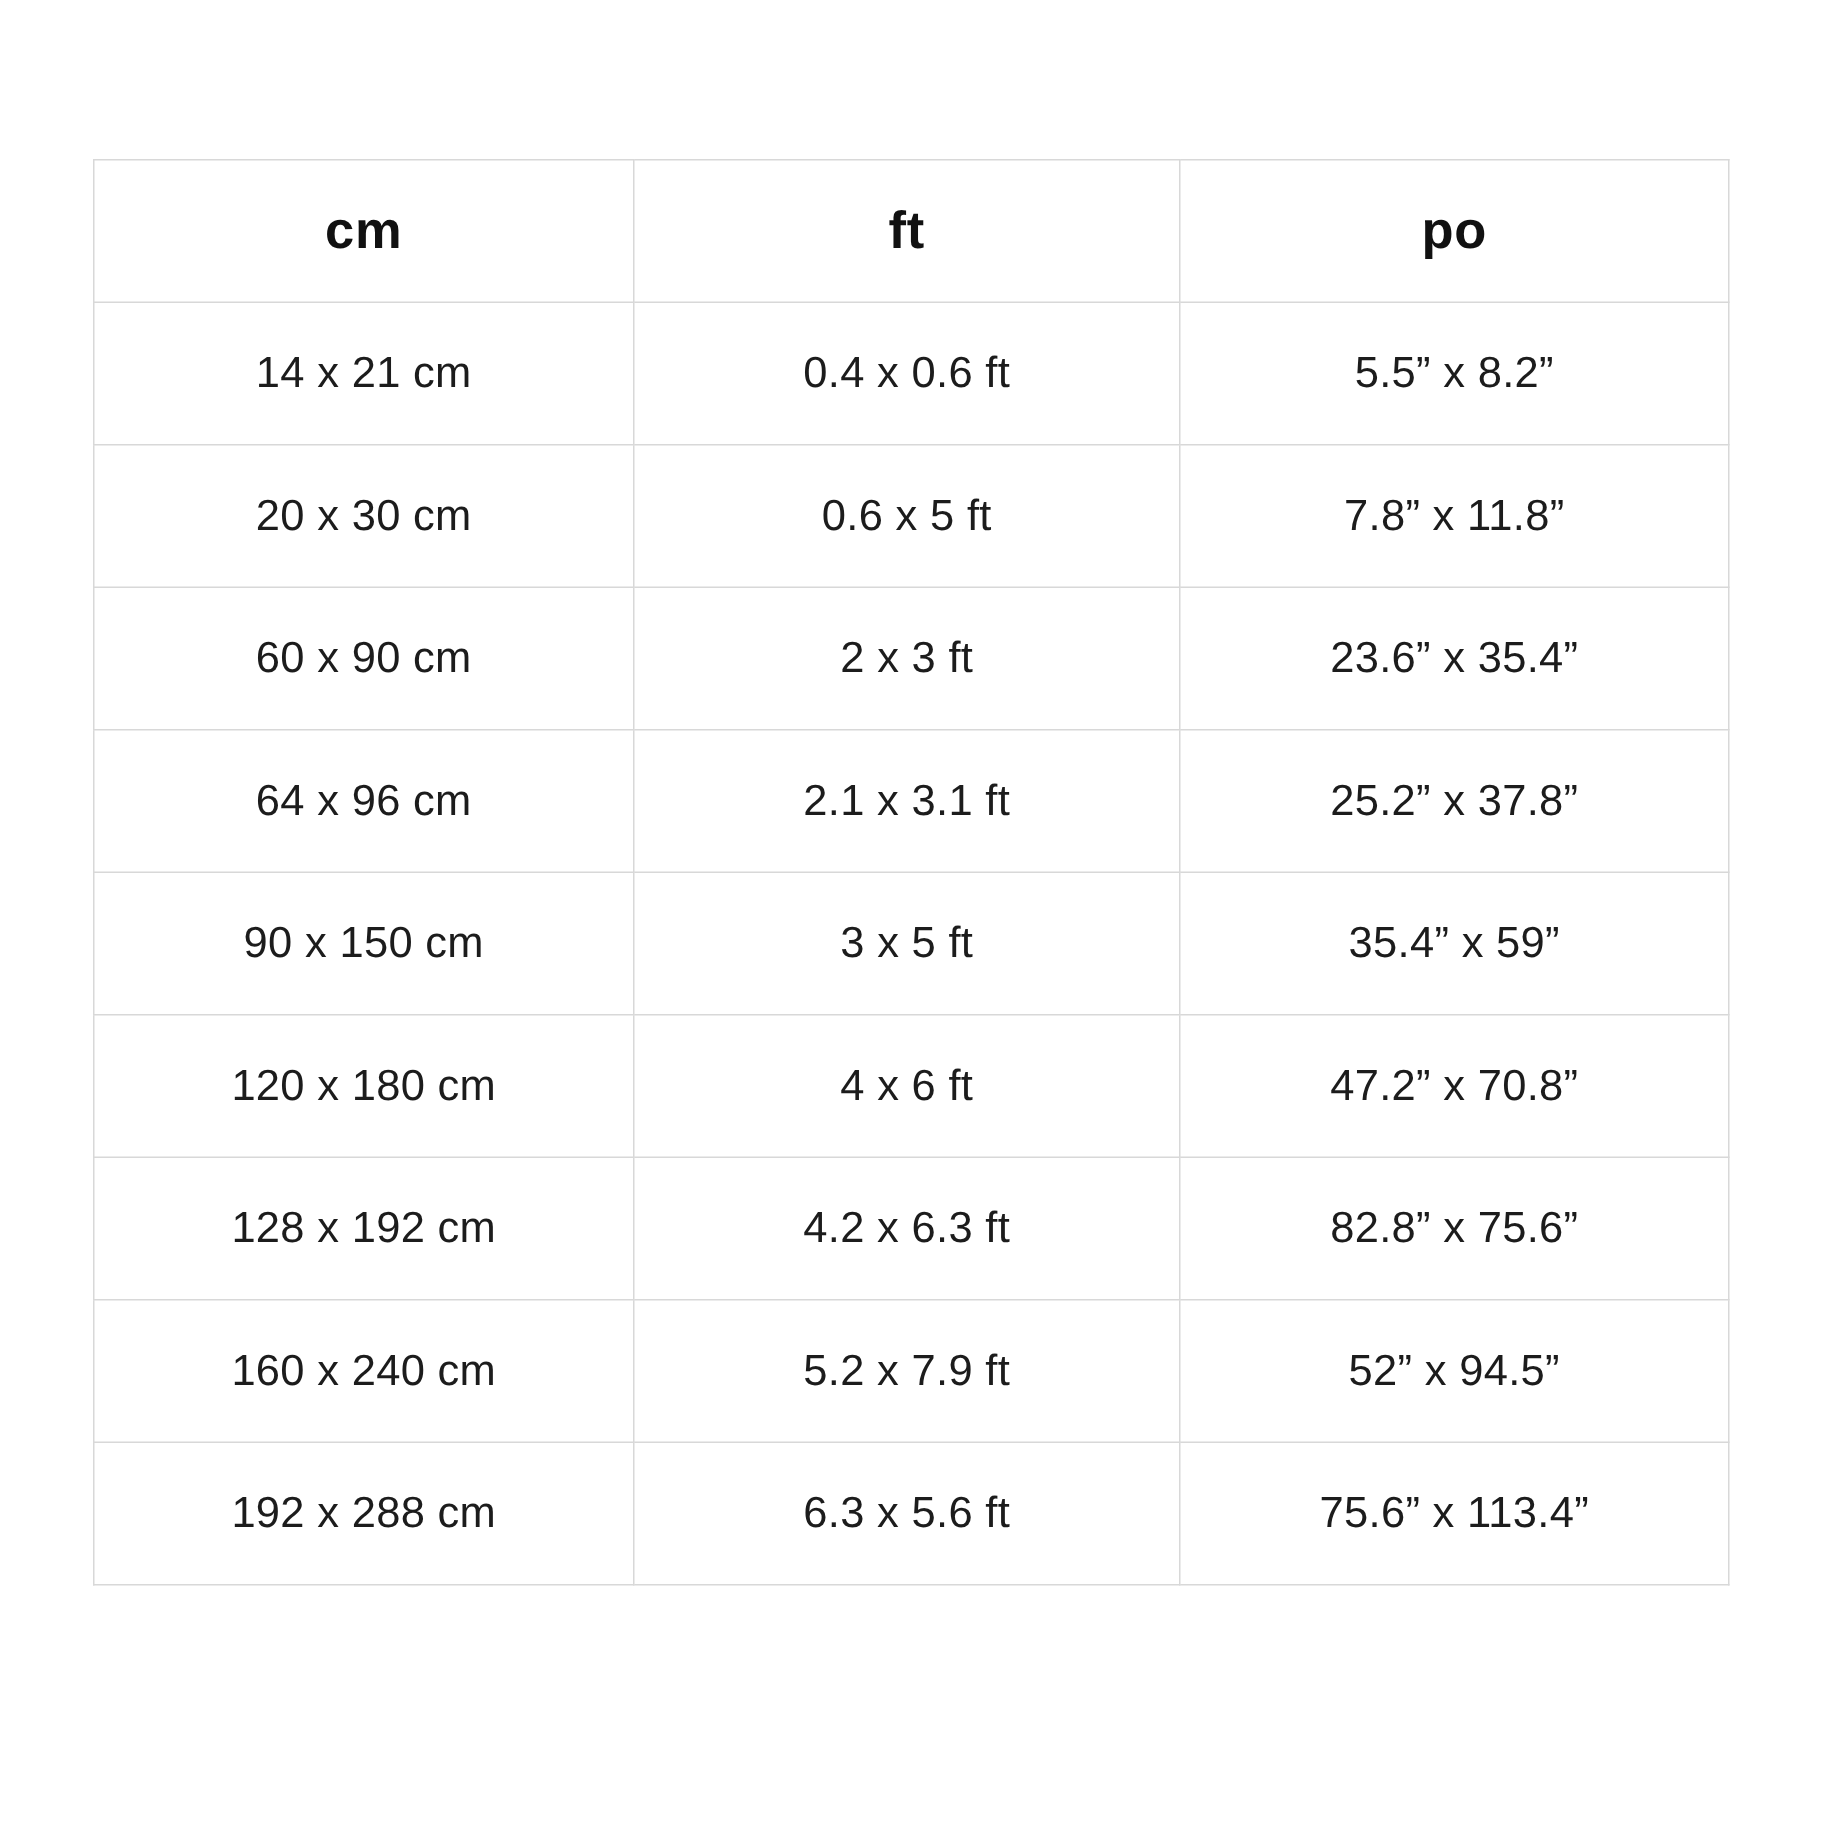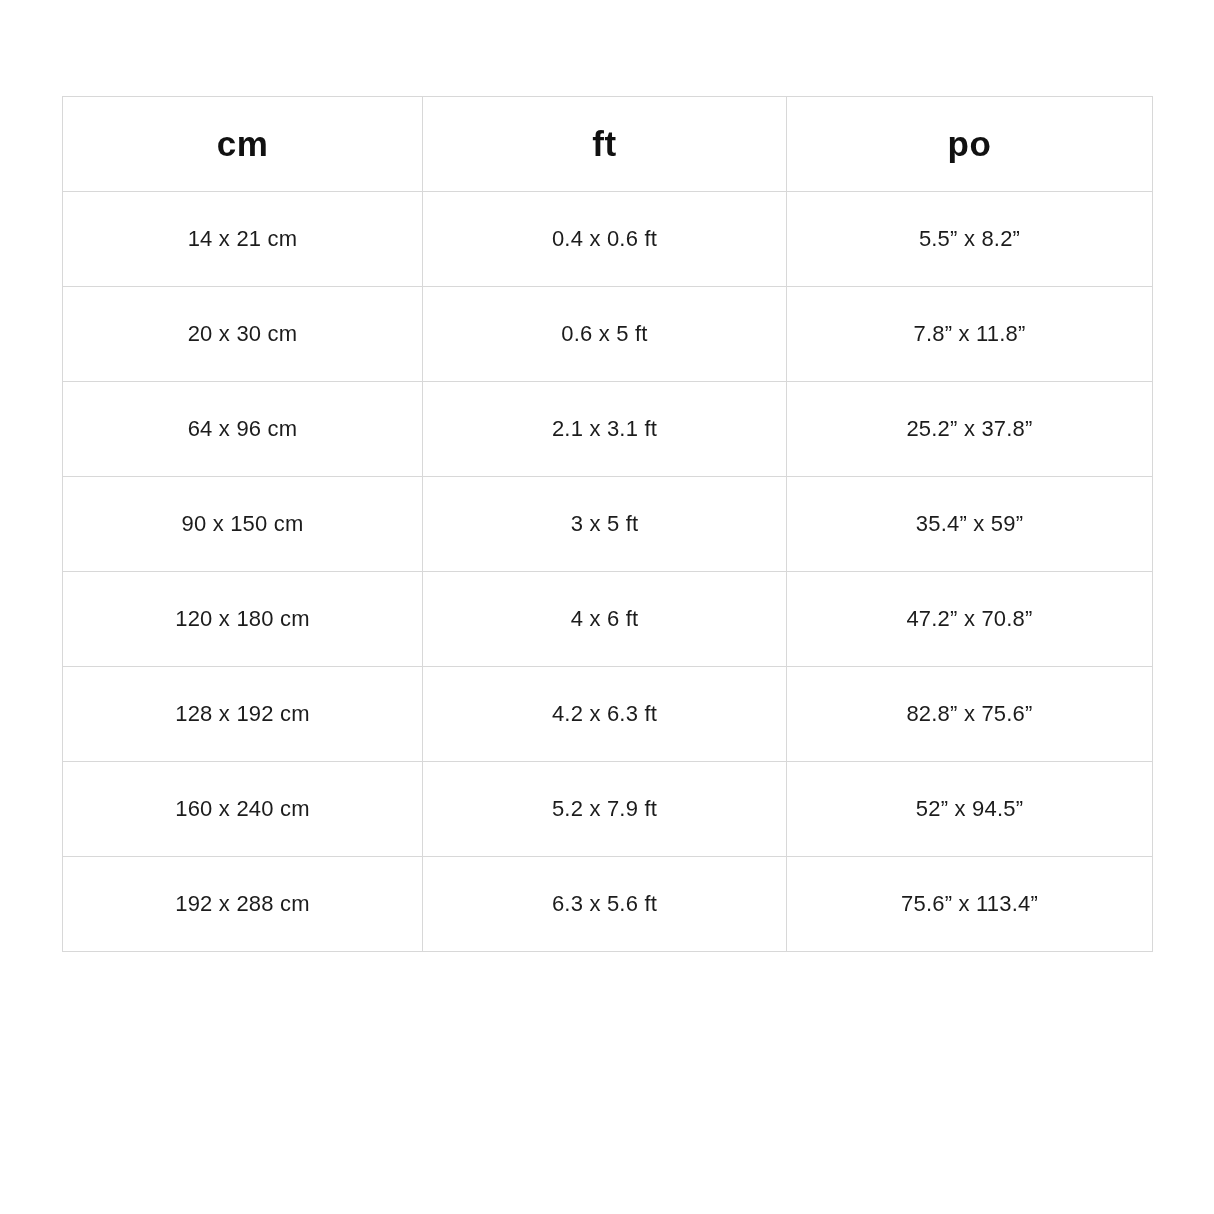--- a/index.html
+++ b/index.html
@@ -19,21 +19,21 @@
     height: 1214px;
     position: relative;
     background: #ffffff;
     display: flex;
     align-items: flex-start;
     justify-content: center;
   }
   #conversion-table {
     position: absolute;
     left: 62px;
-    top: 96px;
+    top: 106px;
     width: 1090px;
     border-collapse: collapse;
     table-layout: fixed;
   }
   #conversion-table td,
   #conversion-table th {
     border: 1px solid #d8d8d8;
     text-align: center;
     vertical-align: middle;
     padding: 0;
@@ -41,21 +41,21 @@
   }
   #conversion-table thead th {
     height: 94px;
     font-size: 35px;
     font-weight: bold;
     letter-spacing: 0.5px;
     color: #111111;
   }
   #conversion-table tbody td {
     height: 94px;
-    font-size: 22px;
+    font-size: 29px;
     font-weight: normal;
     color: #1c1c1c;
     letter-spacing: 0.2px;
     text-align: center;
   }
   #conversion-table col.col-cm { width: 360px; }
   #conversion-table col.col-ft { width: 364px; }
   #conversion-table col.col-po { width: 366px; }
 </style>
 </head>
@@ -81,20 +81,25 @@
         <td>14 x 21 cm</td>
         <td>0.4 x 0.6 ft</td>
         <td>5.5” x 8.2”</td>
       </tr>
       <tr>
         <td>20 x 30 cm</td>
         <td>0.6 x 5 ft</td>
         <td>7.8” x 11.8”</td>
       </tr>
       <tr>
+        <td>60 x 90 cm</td>
+        <td>2 x 3 ft</td>
+        <td>23.6” x 35.4”</td>
+      </tr>
+      <tr>
         <td>64 x 96 cm</td>
         <td>2.1 x 3.1 ft</td>
         <td>25.2” x 37.8”</td>
       </tr>
       <tr>
         <td>90 x 150 cm</td>
         <td>3 x 5 ft</td>
         <td>35.4” x 59”</td>
       </tr>
       <tr>

